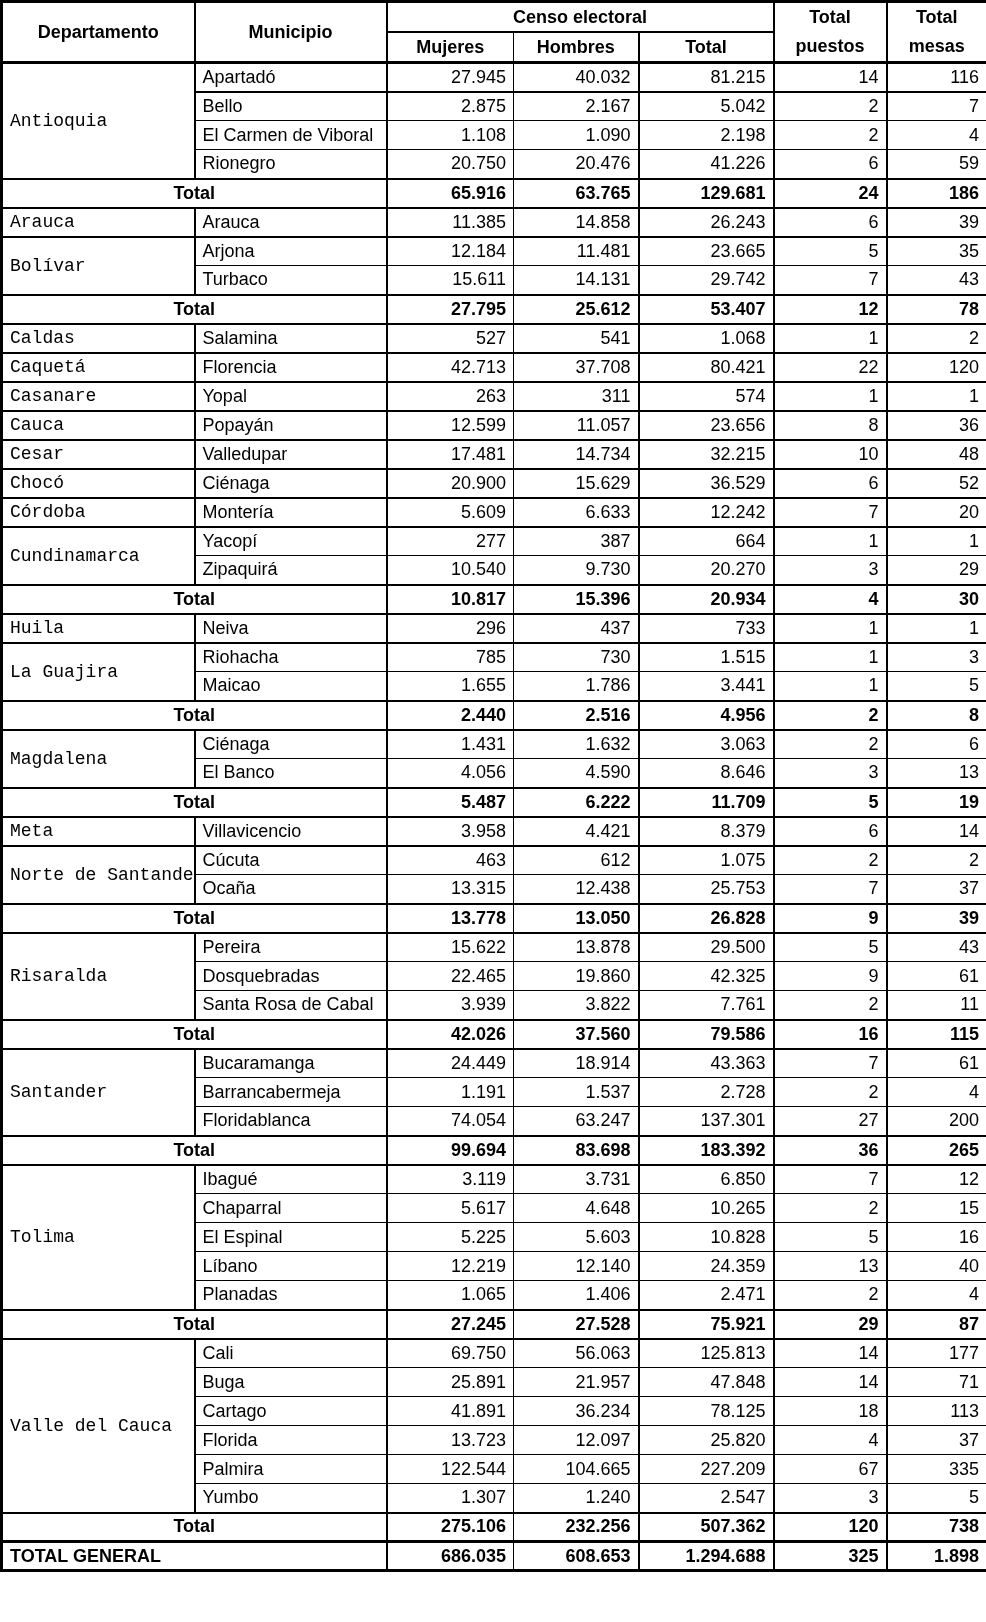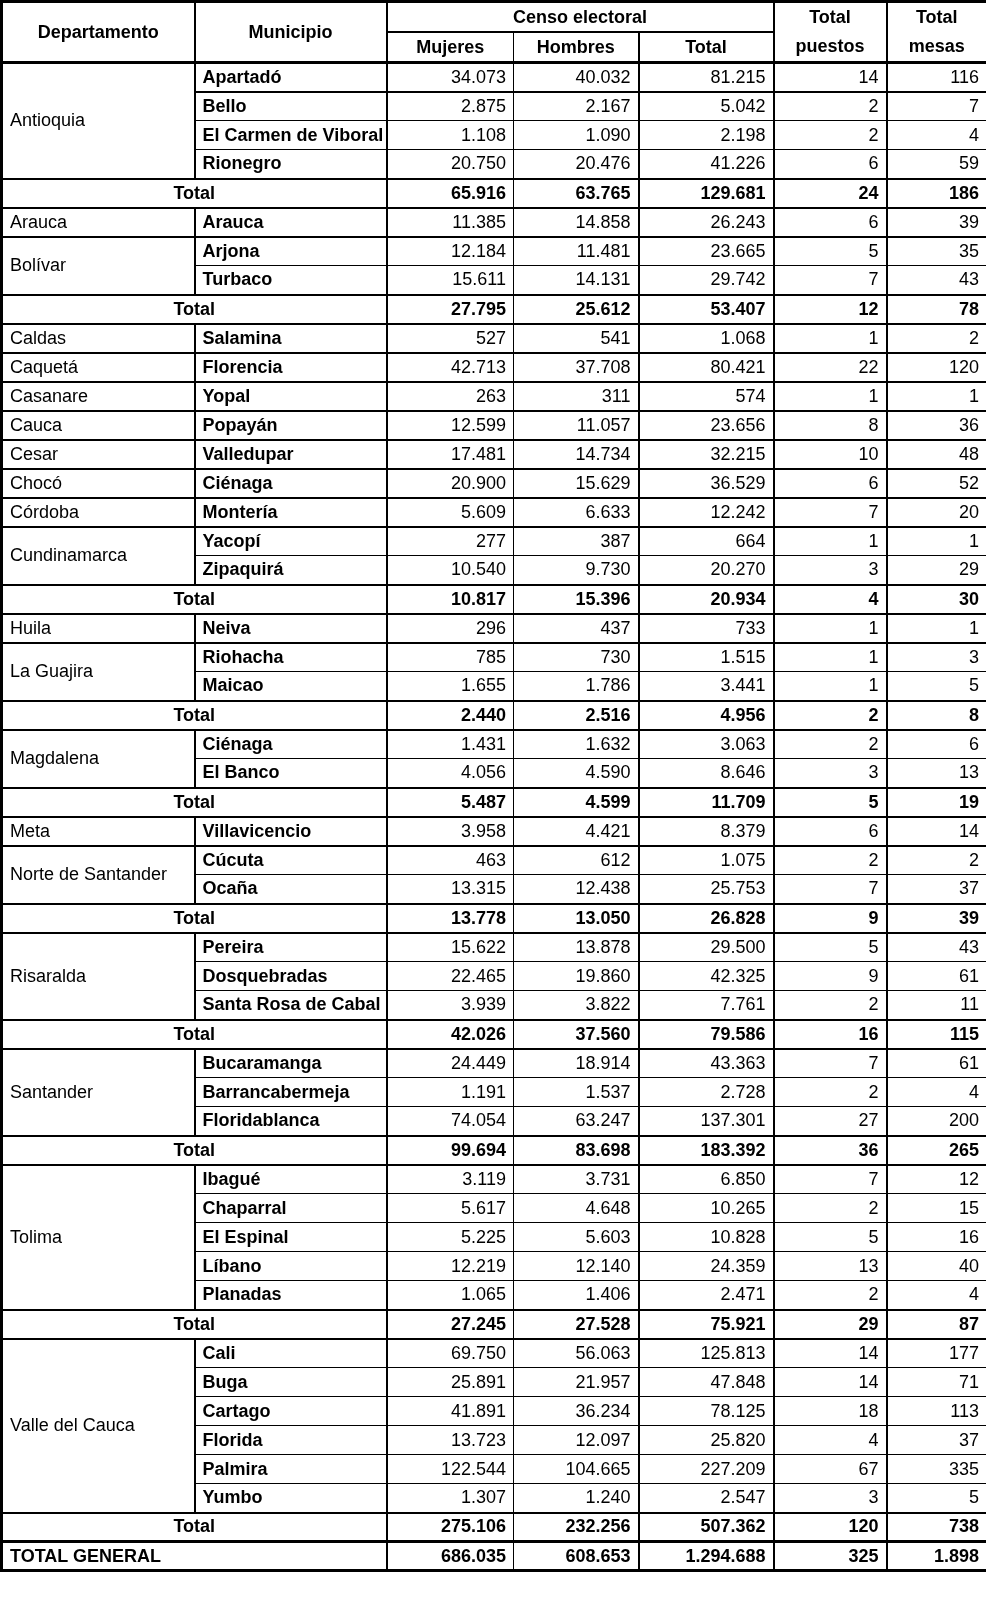--- a/index.html
+++ b/index.html
@@ -40,22 +40,22 @@
   th.censo { border-bottom-width: 2px; }
   th.twoline { line-height: 29px; padding: 0; }
 
   
   .v-muni  { border-left-width: 2px; }   
   .v-cen   { border-left-width: 2px; text-align: center; }   
   .v-totL  { border-left-width: 2px; }   
   .v-totR  { border-right-width: 2px; }  
   .v-pueR  { border-right-width: 2px; }  
 
-  td.dept  { text-align: left; font-weight: normal; }
-  td.muni  { text-align: left; font-weight: bold; }
+  td.dept  { text-align: left; font-weight: normal; font-family: Liberation Mono, monospace; }
+  td.muni  { text-align: left; }
   td.num   { text-align: right; }
 
   
   tr.group-end td { border-bottom-width: 2px; }
   tr.seam td      { border-bottom-width: 2px; }
   tr.total-row td { border-top-width: 2px; border-bottom-width: 2px; font-weight: bold; }
   tr.total-row td.total-label { text-align: center; }
   tr.grand-row td { border-top-width: 3px; font-weight: bold; text-align: right; }
   tr.grand-row td.total-label { text-align: left; }
 </style>
@@ -84,21 +84,21 @@
       <tr>
         <th class="v-cen">Mujeres</th>
         <th>Hombres</th>
         <th class="v-totL v-totR">Total</th>
       </tr>
     </thead>
     <tbody id="table-body">
         <tr class="seam">
           <td class="dept" rowspan="4">Antioquia</td>
           <td class="muni v-muni">Apartadó</td>
-          <td class="num v-cen">34.073</td>
+          <td class="num v-cen">27.945</td>
           <td class="num">40.032</td>
           <td class="num v-totL v-totR">81.215</td>
           <td class="num v-pueR">14</td>
           <td class="num">116</td>
         </tr>
         <tr>
           <td class="muni v-muni">Bello</td>
           <td class="num v-cen">2.875</td>
           <td class="num">2.167</td>
           <td class="num v-totL v-totR">5.042</td>
@@ -298,21 +298,21 @@
           <td class="muni v-muni">El Banco</td>
           <td class="num v-cen">4.056</td>
           <td class="num">4.590</td>
           <td class="num v-totL v-totR">8.646</td>
           <td class="num v-pueR">3</td>
           <td class="num">13</td>
         </tr>
         <tr class="total-row">
           <td class="total-label" colspan="2">Total</td>
           <td class="num v-cen">5.487</td>
-          <td class="num">4.599</td>
+          <td class="num">6.222</td>
           <td class="num v-totL v-totR">11.709</td>
           <td class="num v-pueR">5</td>
           <td class="num">19</td>
         </tr>
         <tr class="group-end">
           <td class="dept">Meta</td>
           <td class="muni v-muni">Villavicencio</td>
           <td class="num v-cen">3.958</td>
           <td class="num">4.421</td>
           <td class="num v-totL v-totR">8.379</td>

